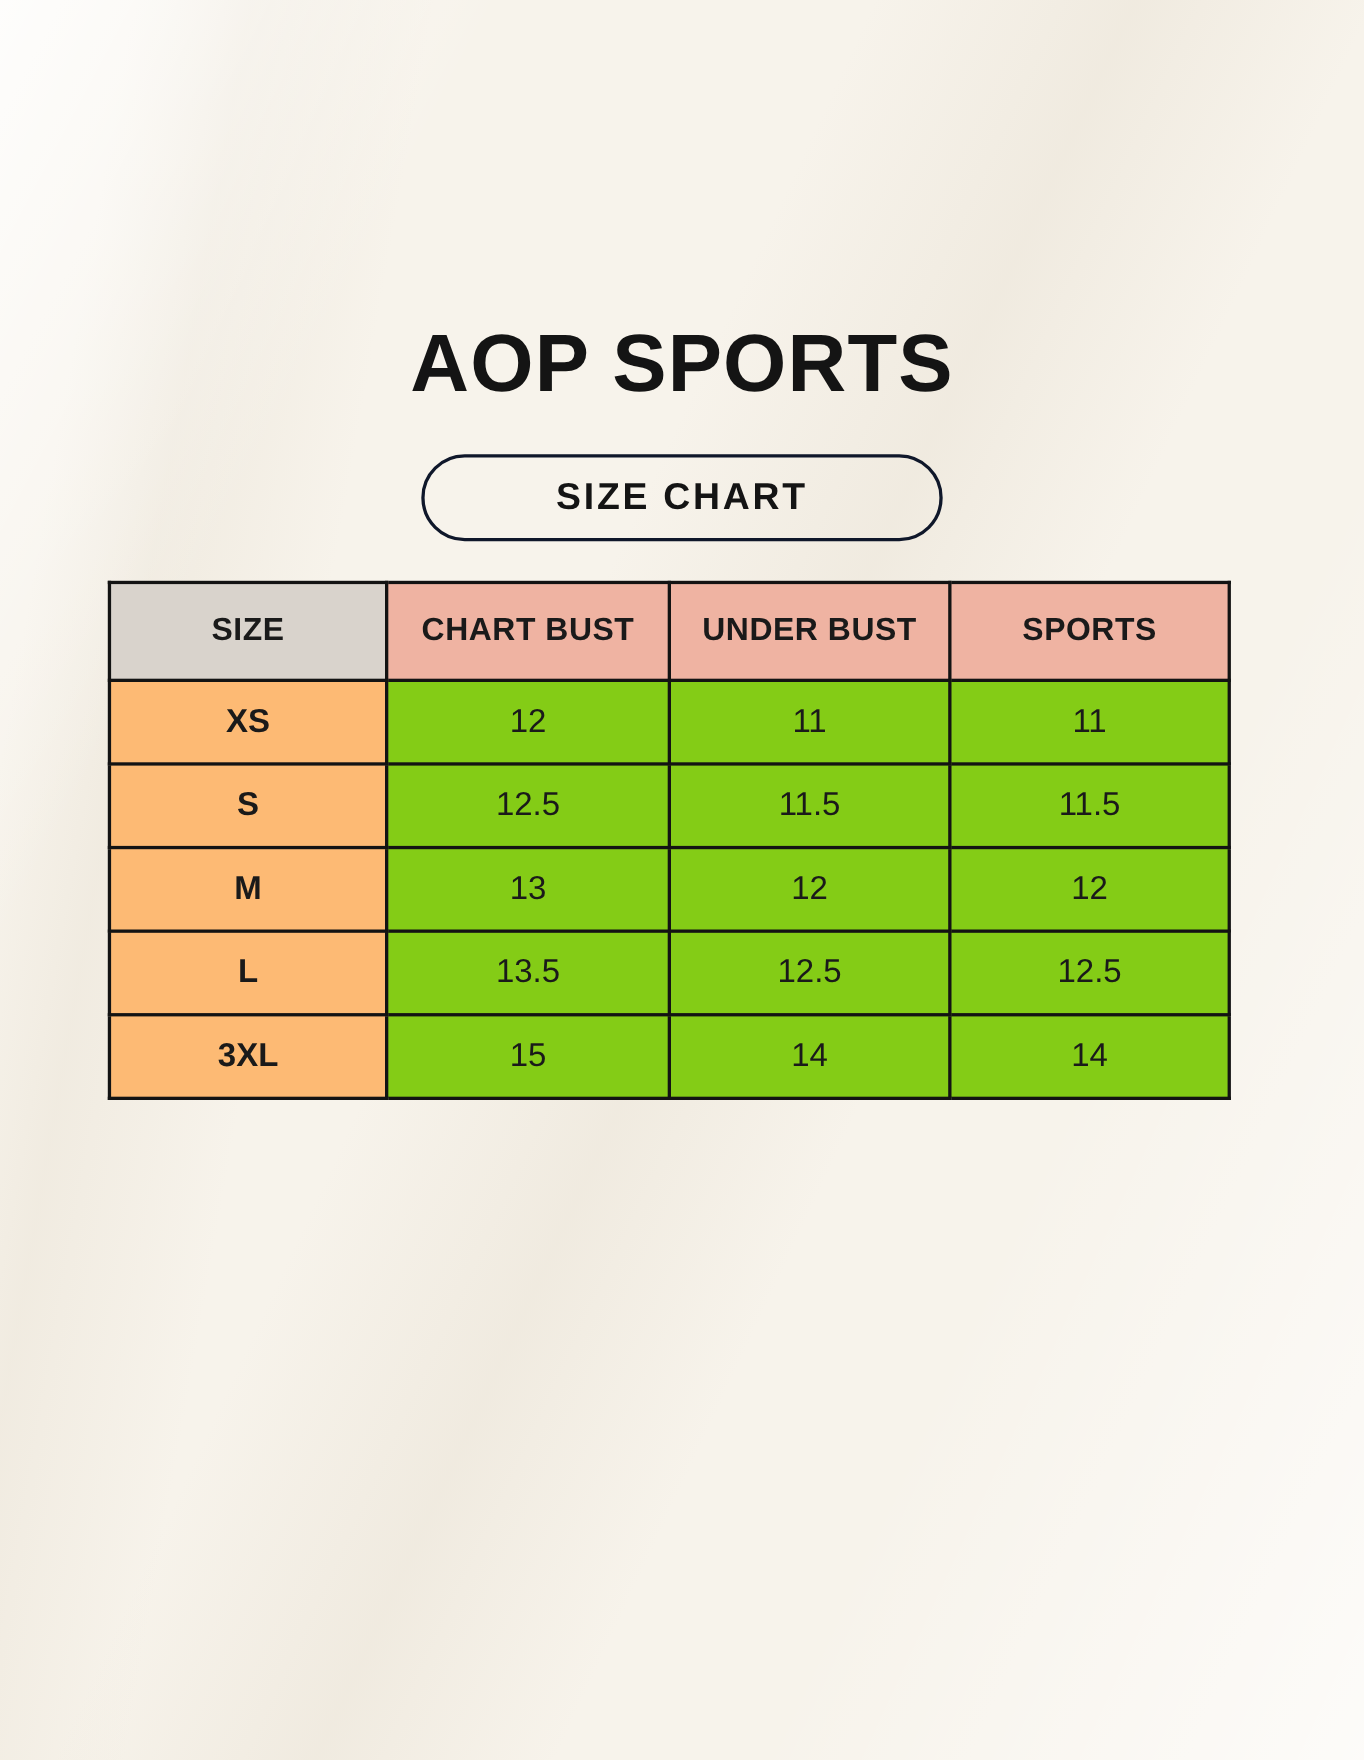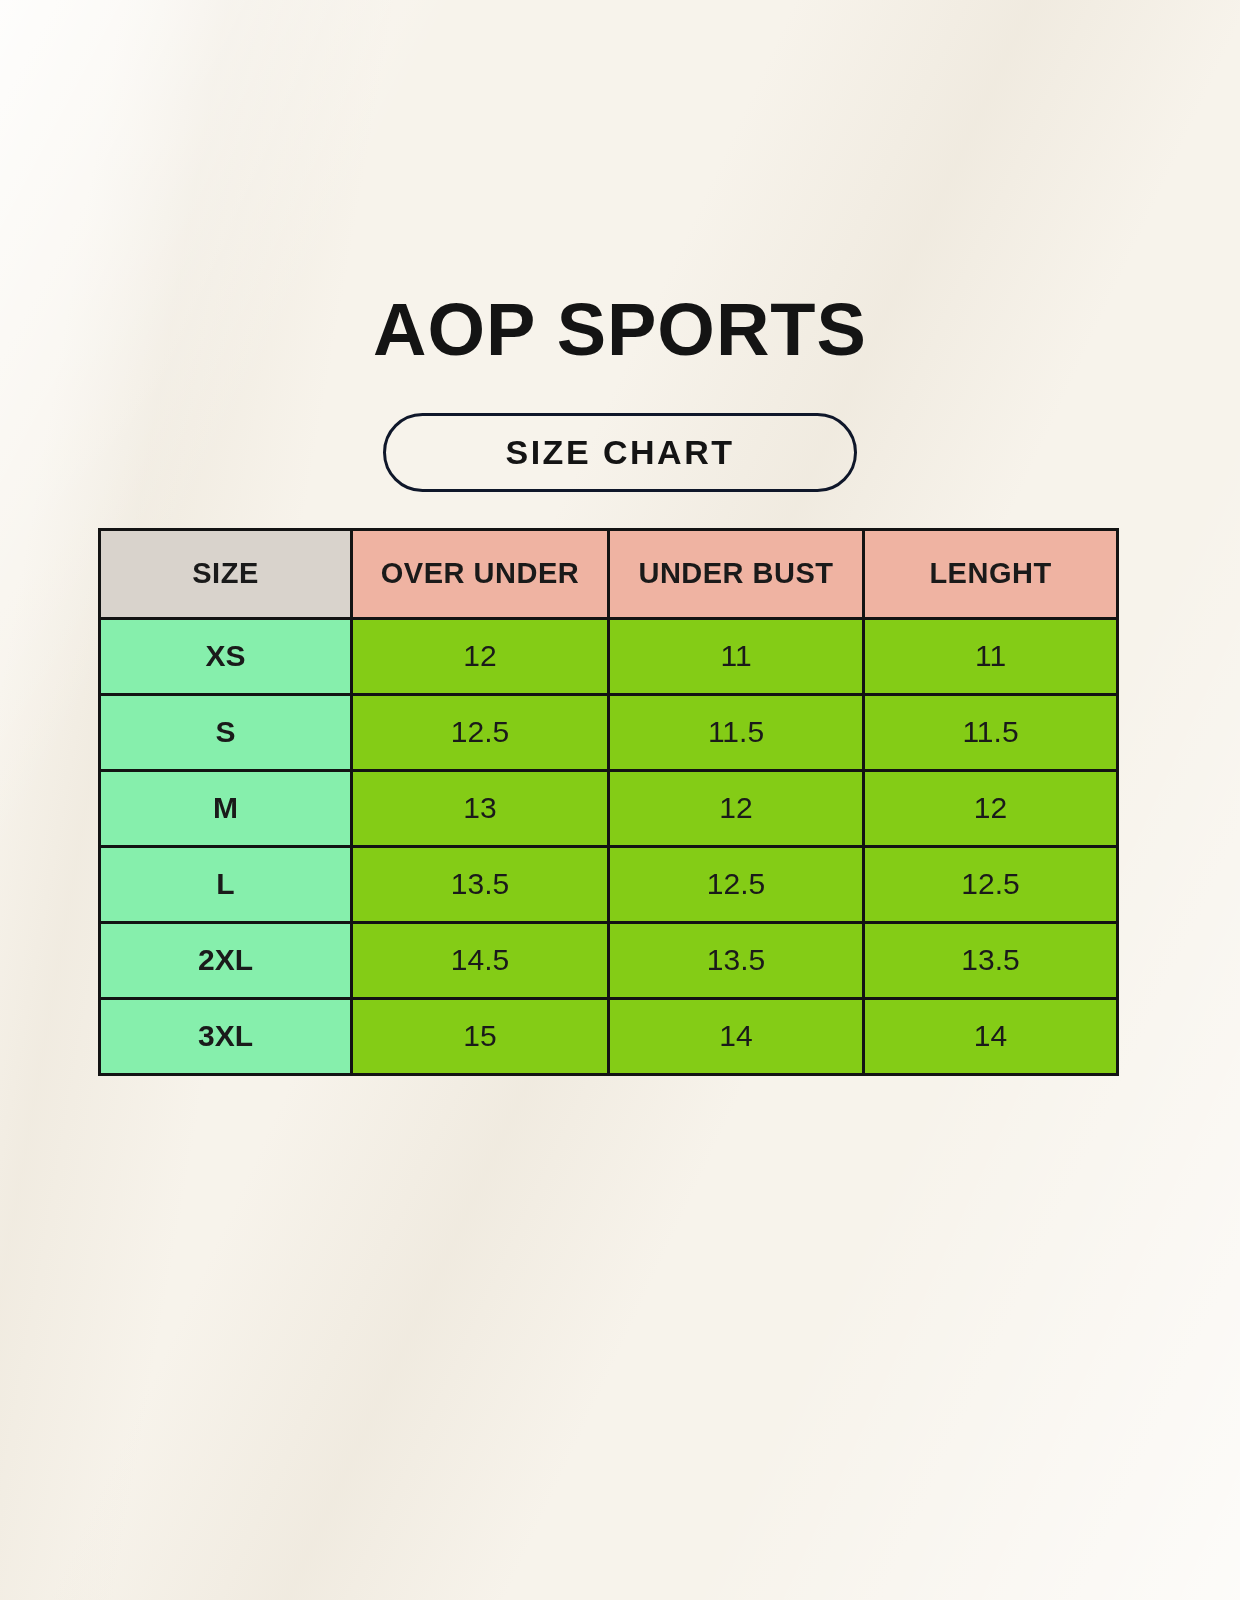--- a/index.html
+++ b/index.html
@@ -65,21 +65,21 @@
     background: #EFB3A2;
   }
   .size-table thead th.col-size { background: #D9D3CC; }
   .size-table tbody td {
     height: 76px;
     font-size: 30px;
     font-weight: 400;
     background: #84cc16;
   }
   .size-table tbody td.cell-size {
-    background: #86efac;
+    background: #fdba74;
     font-weight: 700;
   }
 
   .footnote {
     width: 1018px;
     margin: 10px 0 0 98px;
     text-align: right;
     font-size: 24px;
     font-weight: 700;
     letter-spacing: 0.3px;
@@ -102,23 +102,23 @@
   <table class="size-table">
     <colgroup>
       <col style="width:252px">
       <col style="width:257px">
       <col style="width:255px">
       <col style="width:254px">
     </colgroup>
     <thead>
       <tr>
         <th class="col-size">SIZE</th>
-        <th>OVER UNDER</th>
+        <th>CHART BUST</th>
         <th>UNDER BUST</th>
-        <th>LENGHT</th>
+        <th>SPORTS</th>
       </tr>
     </thead>
     <tbody>
       <tr>
         <td class="cell-size">XS</td>
         <td>12</td>
         <td>11</td>
         <td>11</td>
       </tr>
       <tr>
@@ -133,26 +133,20 @@
         <td>12</td>
         <td>12</td>
       </tr>
       <tr>
         <td class="cell-size">L</td>
         <td>13.5</td>
         <td>12.5</td>
         <td>12.5</td>
       </tr>
       <tr>
-        <td class="cell-size">2XL</td>
-        <td>14.5</td>
-        <td>13.5</td>
-        <td>13.5</td>
-      </tr>
-      <tr>
         <td class="cell-size">3XL</td>
         <td>15</td>
         <td>14</td>
         <td>14</td>
       </tr>
     </tbody>
   </table>
 
 
 </div>

